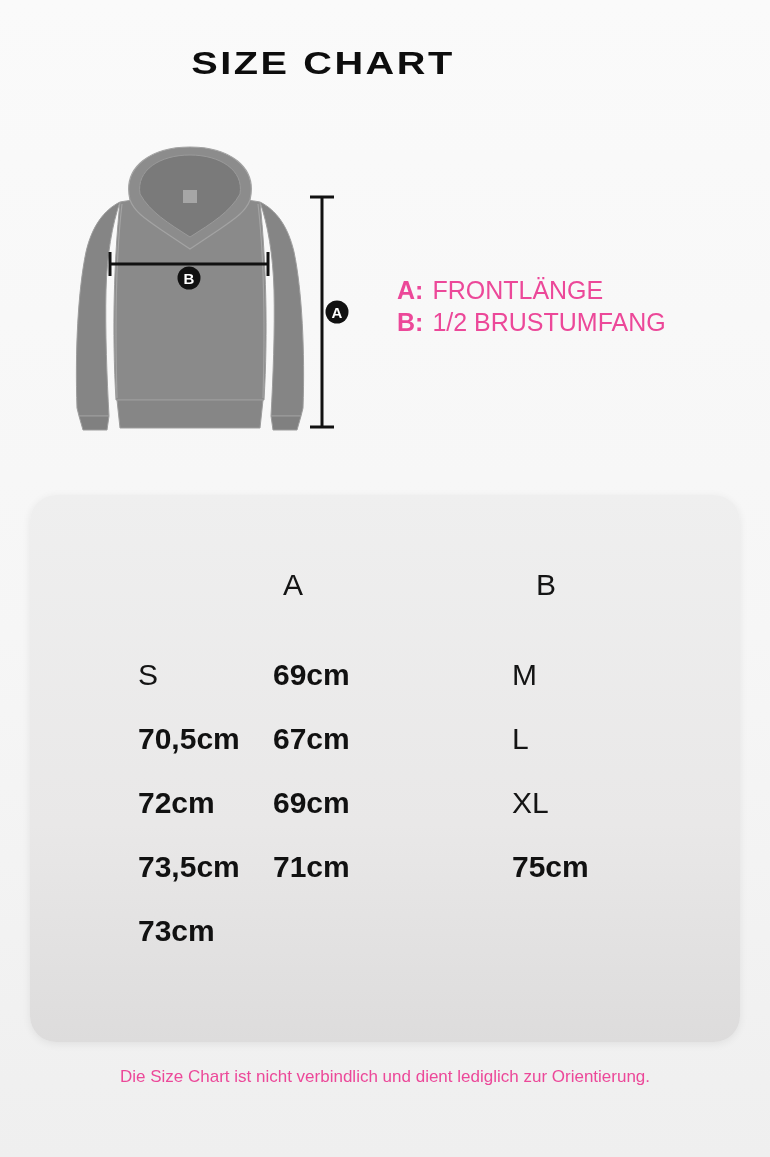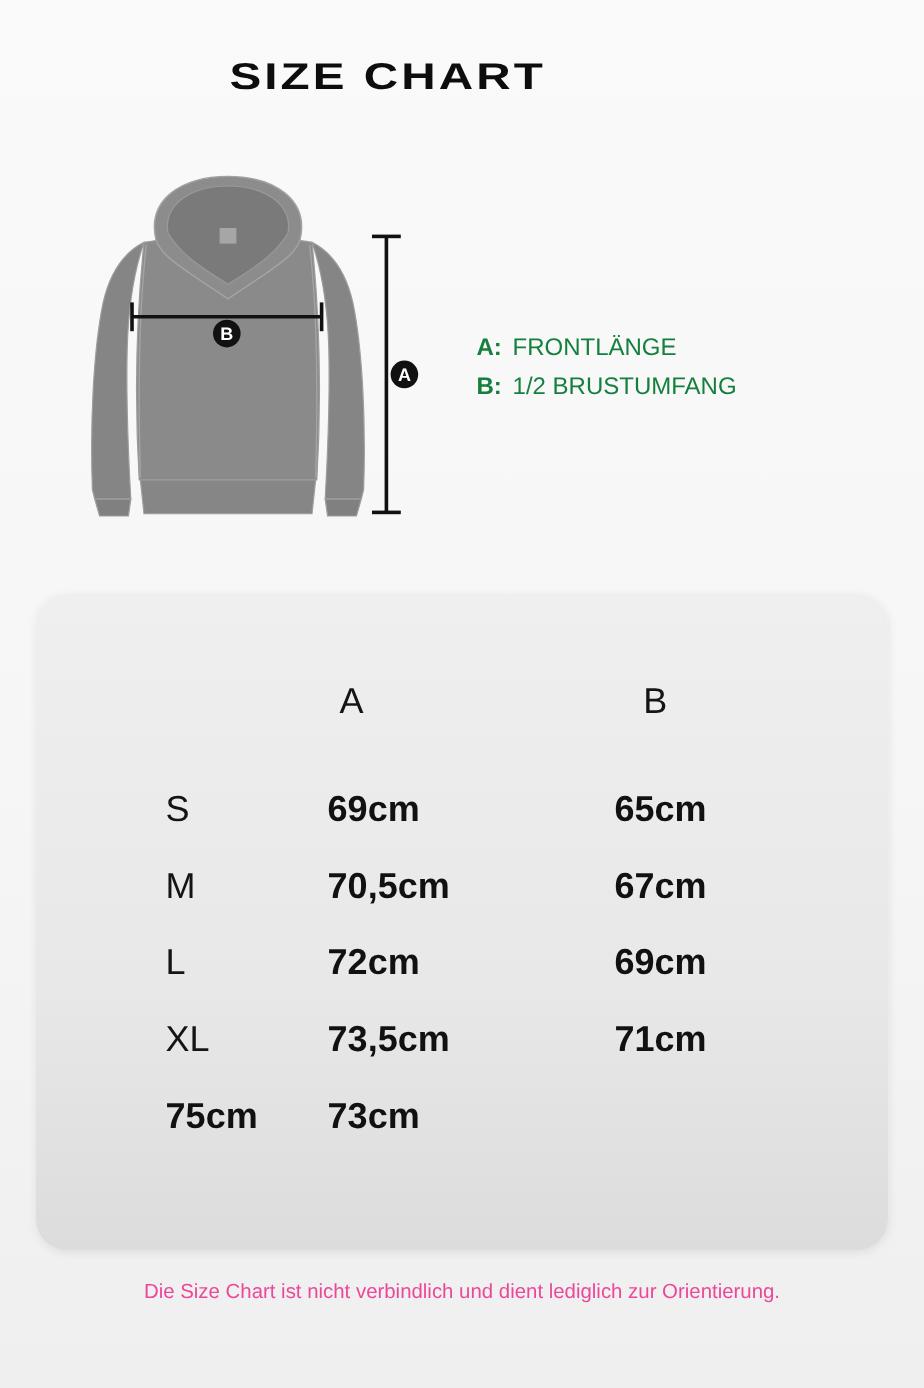--- a/index.html
+++ b/index.html
@@ -16,21 +16,21 @@
     display:inline-block;
     font-size:31px;font-weight:700;letter-spacing:2px;
     transform:scaleX(1.28);transform-origin:center;
     color:#0d0d0d;white-space:nowrap;
   }
   .illustration{
     position:absolute;left:60px;top:140px;width:310px;height:310px;
   }
   .legend{
     position:absolute;left:397px;top:274px;
-    font-size:20px;line-height:32px;color:#15803d;white-space:nowrap;
+    font-size:25px;line-height:32px;color:#ec4899;white-space:nowrap;
   }
   .legend-row{display:block;}
   .legend-key{font-weight:700;margin-right:9px;}
   .card{
     position:absolute;left:30px;top:495px;width:710px;height:547px;
     border-radius:26px;
     background:linear-gradient(180deg,#efefef 0%,#e9e8e8 60%,#dddcdc 100%);
     box-shadow:0 2px 8px rgba(0,0,0,0.07);
   }
   .size-table{
@@ -115,21 +115,20 @@
         <span class="hdr-a">A</span>
       </div>
     <div class="cell hdr">
         <span class="hdr-b">B</span>
       </div>
 
     <div class="spacer"></div>
 
     <div class="cell size-cell">S</div>
     <div class="cell val-cell">69cm</div>
-    <div class="cell val-cell">65cm</div>
 
     <div class="cell size-cell">M</div>
     <div class="cell val-cell">70,5cm</div>
     <div class="cell val-cell">67cm</div>
 
     <div class="cell size-cell">L</div>
     <div class="cell val-cell">72cm</div>
     <div class="cell val-cell">69cm</div>
 
     <div class="cell size-cell">XL</div>

